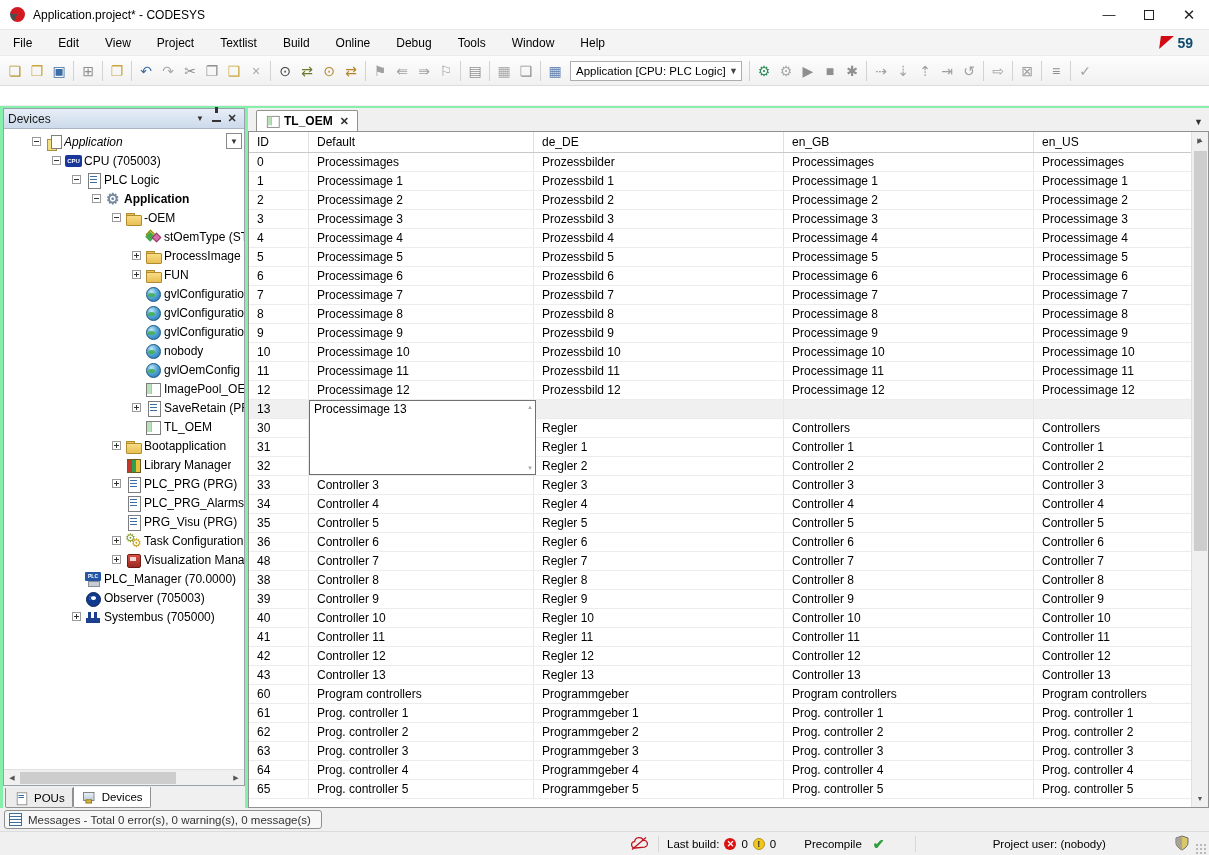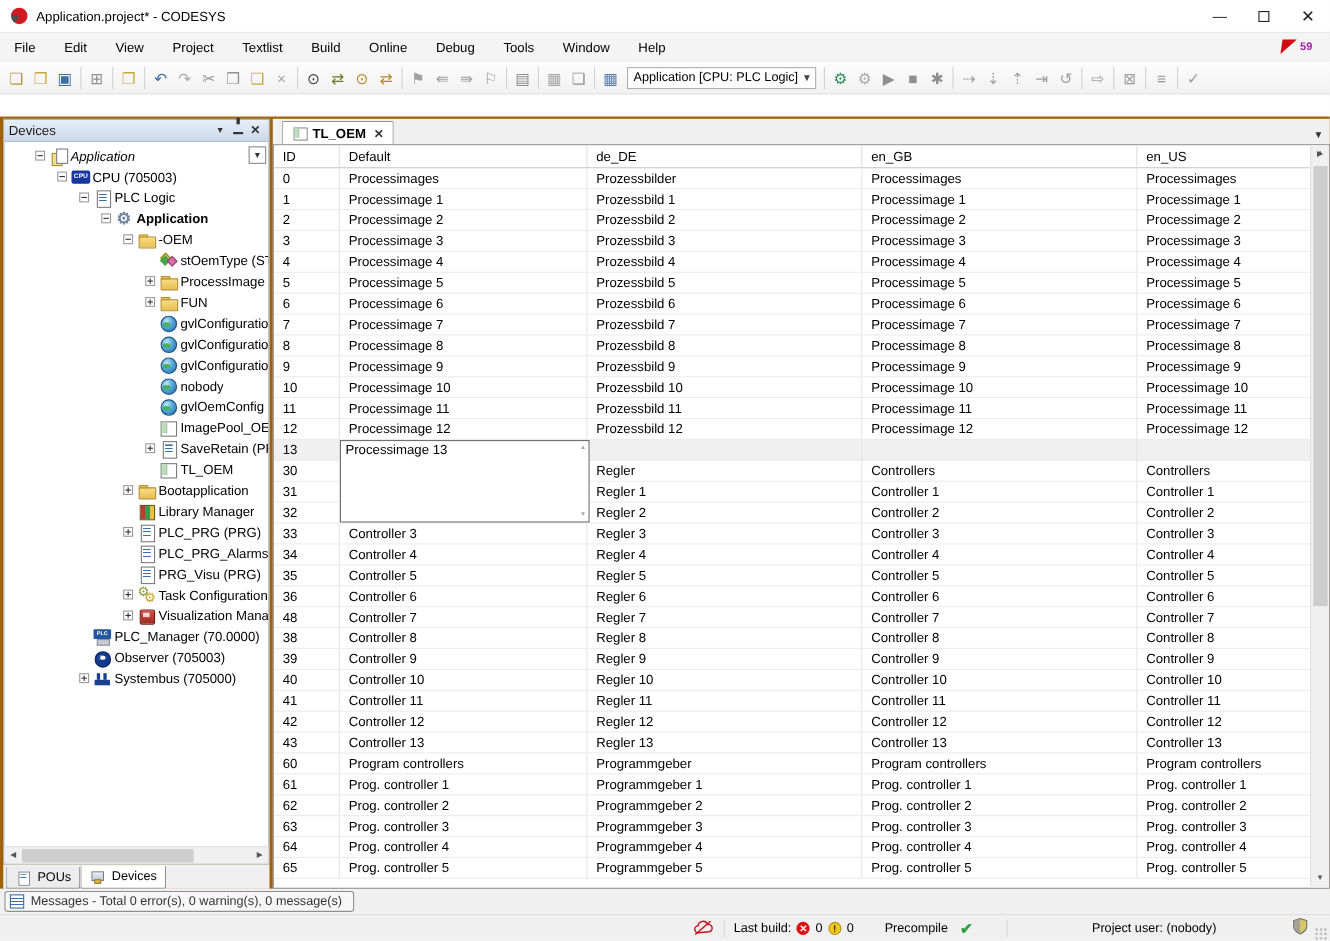--- a/index.html
+++ b/index.html
@@ -11,35 +11,35 @@
           background:conic-gradient(from 210deg,#4d4d4d 0 70deg,#d11a22 70deg 360deg); }
   .title-text { flex:1; font-size:12px; }
   .winbtn { width:40px; height:29px; display:flex; align-items:center; justify-content:center; font-size:13px; color:#222; }
   .winbtn .sq { width:10px; height:10px; border:1px solid #222; display:inline-block; }
 
   
   .menubar { height:26px; background:#f4f4f4; display:flex; align-items:center; border-bottom:1px solid #ececec; }
   .menu-item { padding:4px 13px; }
   .menubar-right { margin-left:auto; display:flex; align-items:center; padding-right:16px; gap:4px; }
   .redflag { width:0; height:0; border-top:13px solid #d10a14; border-right:13px solid transparent; transform:skewX(-8deg); }
-  .flag-count { color:#a21caf; font-weight:bold; font-size:10px; }
+  .flag-count { color:#0c4a6e; font-weight:bold; font-size:14px; }
 
   
   .toolbar { height:30px; background:linear-gradient(#fdfdfd,#f1f1f1); border-bottom:1px solid #dcdcdc; display:flex; align-items:center; padding-left:4px; }
   .tbgroup { display:flex; align-items:center; }
   .tbsep { width:1px; height:20px; background:#d2d2d2; margin:0 3px; }
   .tbi { width:22px; height:22px; display:flex; align-items:center; justify-content:center; font-size:14px; line-height:22px; }
   .combo { width:172px; height:20px; background:#fff; border:1px solid #adadad; display:flex; align-items:center; margin:0 4px; }
   .combo-text { flex:1; padding:0 5px; font-size:11.5px; white-space:nowrap; overflow:hidden; }
   .combo-arrow { width:15px; text-align:center; color:#444; font-size:9px; }
 
   .editor-strip { height:20px; background:#fff; border-bottom:1px solid #f0f0f0; }
 
   
-  .main { height:702px; display:flex; background:#a16207;justify-content:flex-end; }
+  .main { height:702px; display:flex; background:#86efac;justify-content:flex-end; }
   .left-col { width:246px; display:flex; flex-direction:column; padding:2px 1px 0 3px; }
   .panel { flex:1; border:1px solid #9aa0a8; background:#fff; display:flex; flex-direction:column; }
   .panel-header { height:20px; background:linear-gradient(#e7eef7,#ccdaeb); border-bottom:1px solid #aab6c4; display:flex; align-items:center; padding:0 4px; }
   .panel-title { flex:1; font-size:12px; color:#1a1a1a; }
   .ph-ico { width:16px; text-align:center; color:#333; font-size:10px; font-weight:bold; }
   .pin { width:9px; height:9px; display:inline-block; border-bottom:2px solid #333; position:relative; }
   .pin::before { content:""; position:absolute; left:3px; top:-6px; width:3px; height:6px; background:#333; }
   .tree { flex:1; overflow:hidden; position:relative; padding-top:3px;margin-left:24px; }
   .trow { height:19px; display:flex; align-items:center; white-space:nowrap; position:relative; }
   .exp { width:9px; height:9px; border:1px solid #9a9a9a; background:#fff; margin-right:4px; flex:none; position:relative; }

